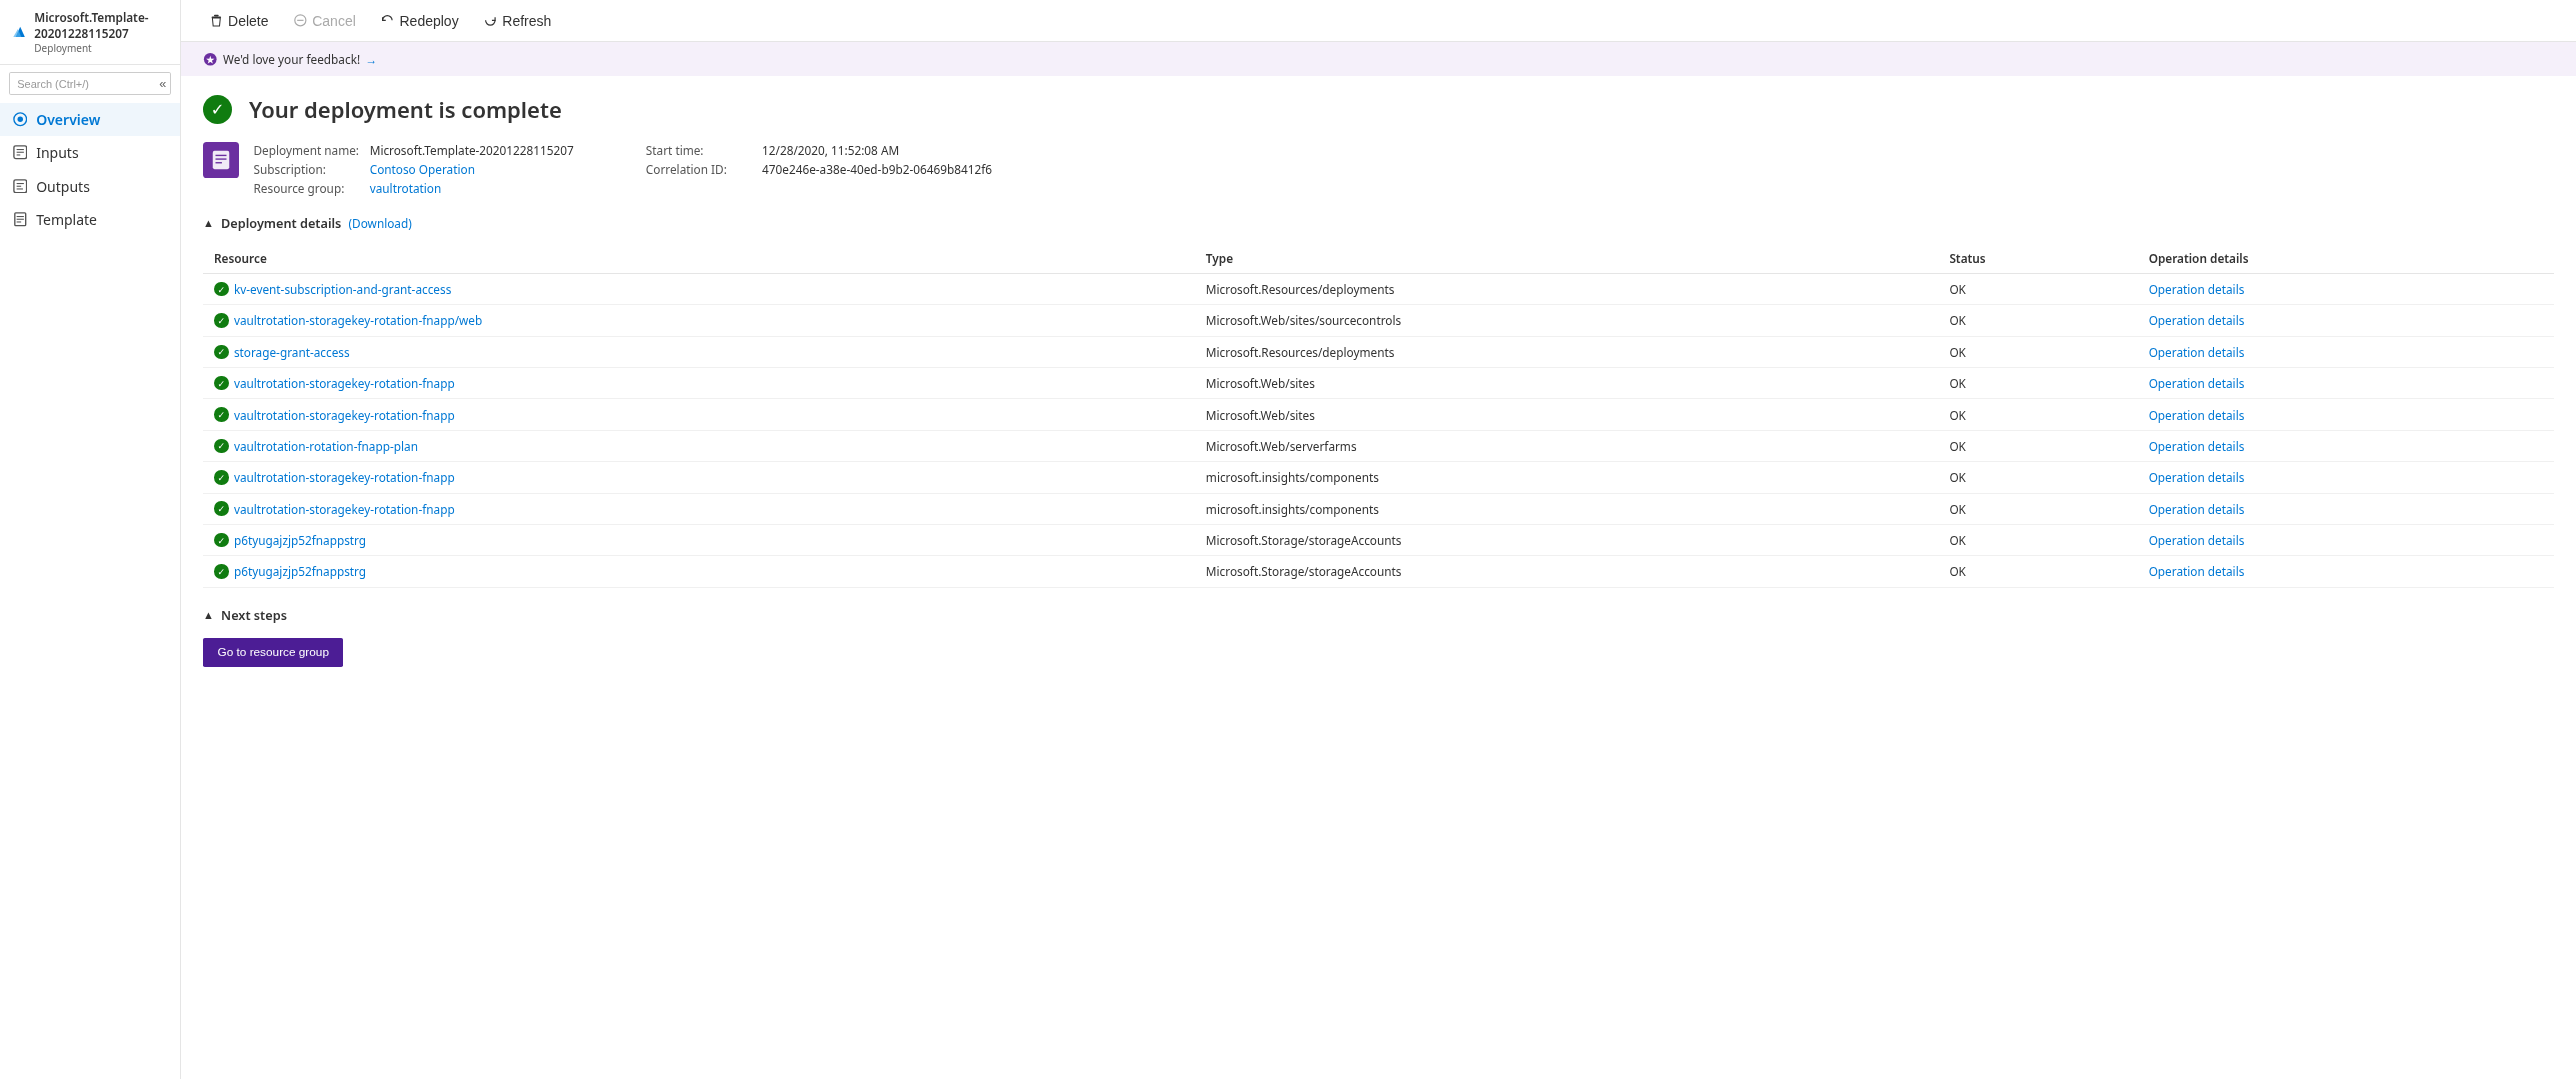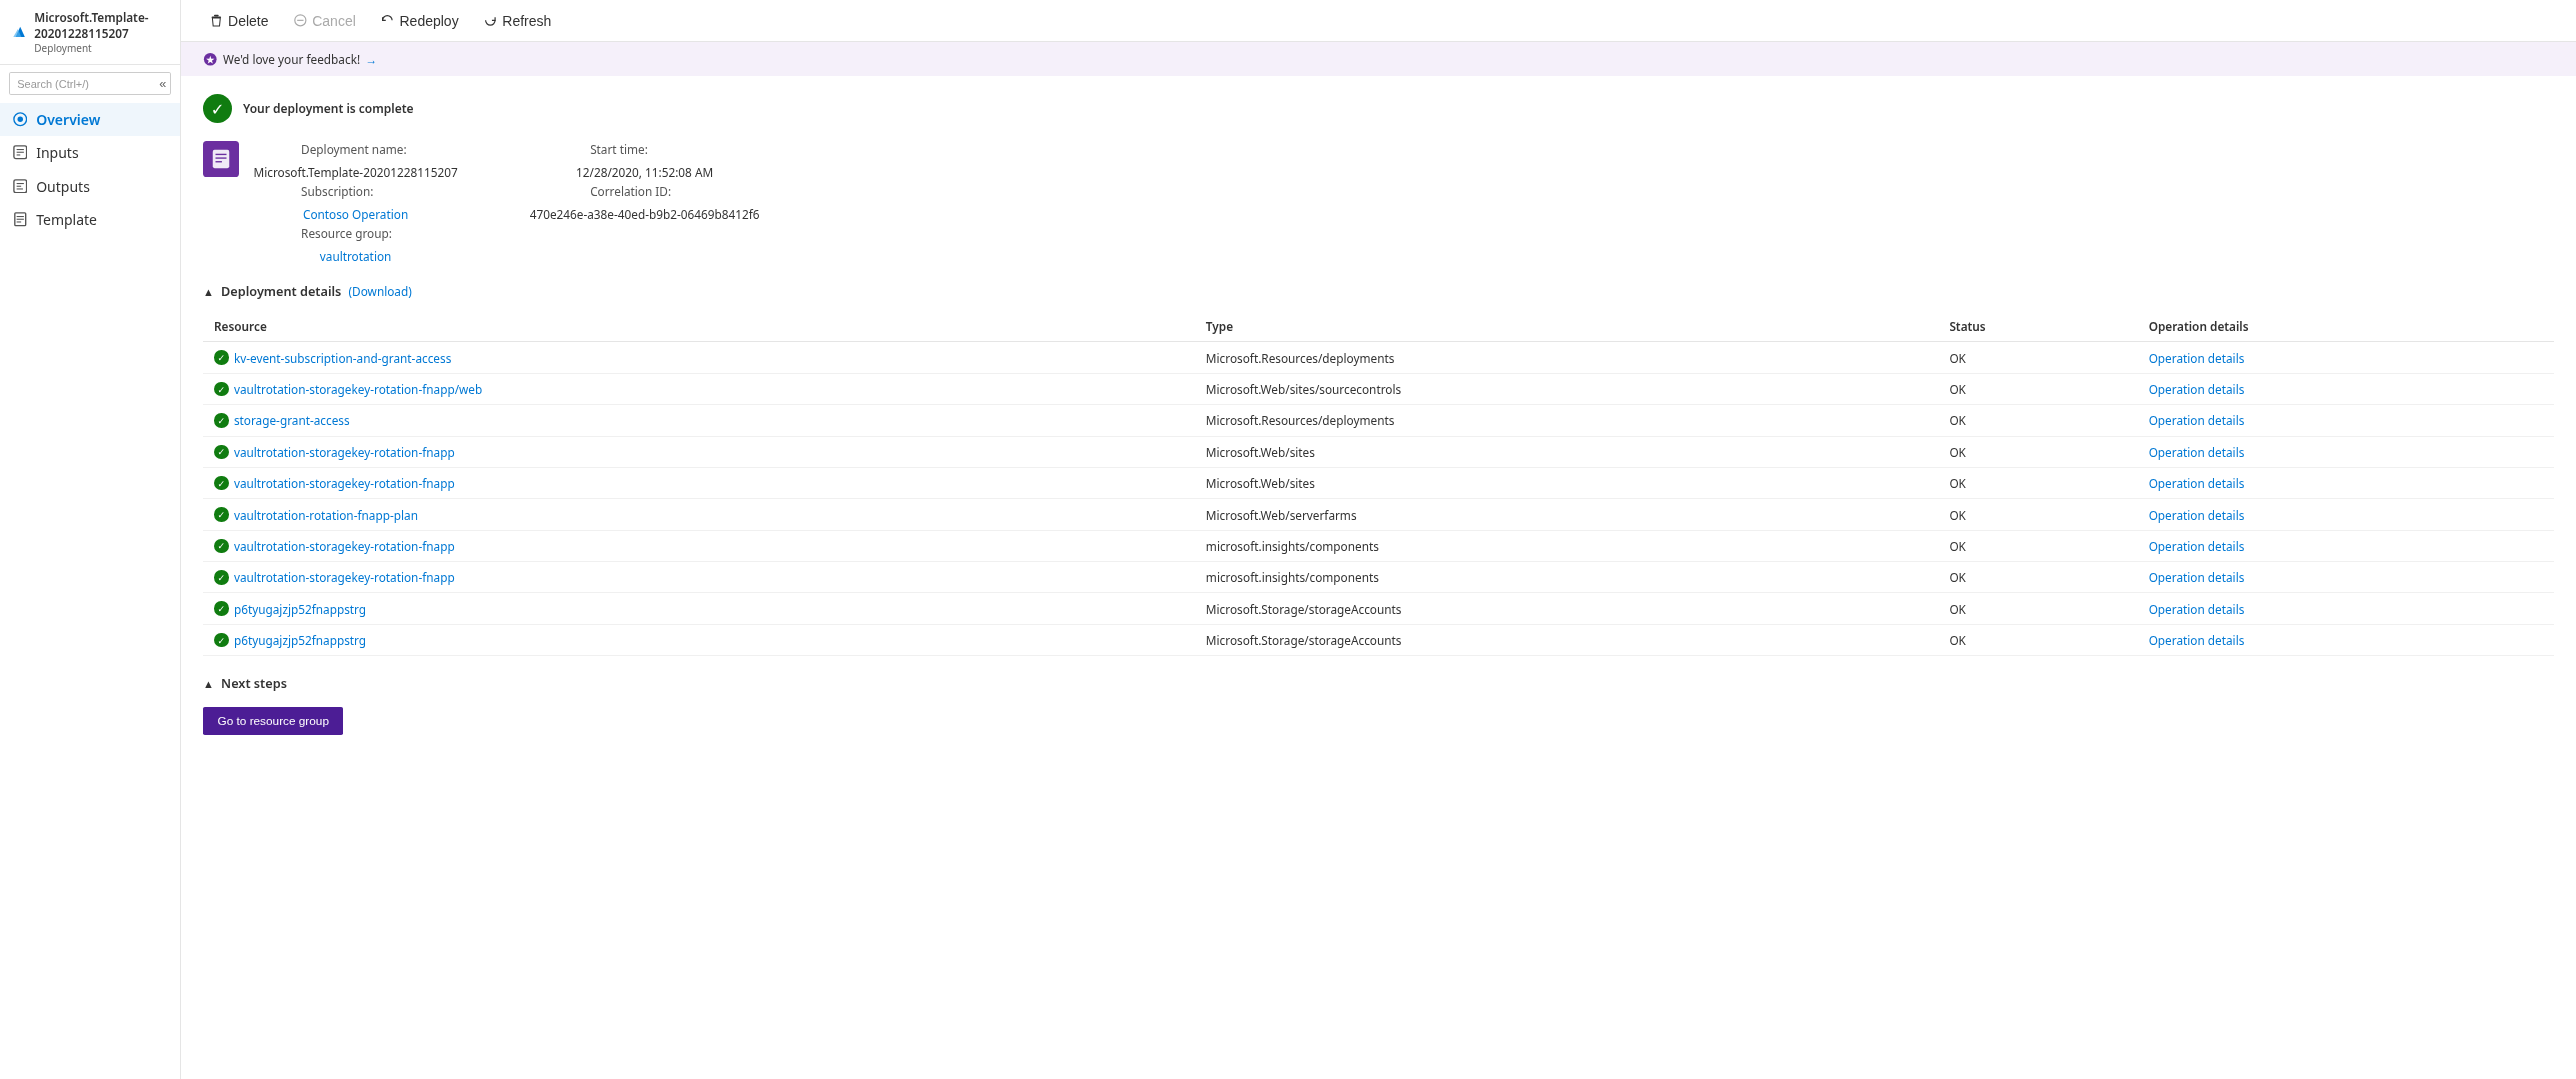--- a/index.html
+++ b/index.html
@@ -112,21 +112,21 @@
     }
     .feedback-link { color: #0078d4; cursor: pointer; text-decoration: none; }
 
     .overview-section { padding: 18px 22px; }
     .deployment-complete {
       display: flex;
       align-items: center;
       gap: 11px;
       margin-bottom: 18px;
     }
-    .deployment-complete h2 { font-size: 12px; font-weight: 600; color: #333; }
+    .deployment-complete h2 { font-size: 22px; font-weight: 600; color: #333; margin-left: 6px; }
     .check-circle-large {
       width: 29px;
       height: 29px;
       border-radius: 50%;
       background: #107c10;
       display: flex;
       align-items: center;
       justify-content: center;
       color: white;
       font-size: 16.3px;
@@ -143,21 +143,21 @@
       width: 36px;
       height: 36px;
       background: #6b2fa0;
       border-radius: 3.6px;
       display: flex;
       align-items: center;
       justify-content: center;
       margin-right: 14.5px;
       flex-shrink: 0;
     }
-    .meta-row { display: flex; gap: 7.2px; align-items: center; flex-direction: column; }
+    .meta-row { display: flex; gap: 7.2px; align-items: flex-start; }
     .meta-label { color: #555; min-width: 109px; }
     .meta-value { color: #333; }
     .meta-link { color: #0078d4; cursor: pointer; text-decoration: none; }
 
     .section-header {
       display: flex;
       align-items: center;
       gap: 7.2px;
       margin-bottom: 11px;
       font-size: 12.7px;

